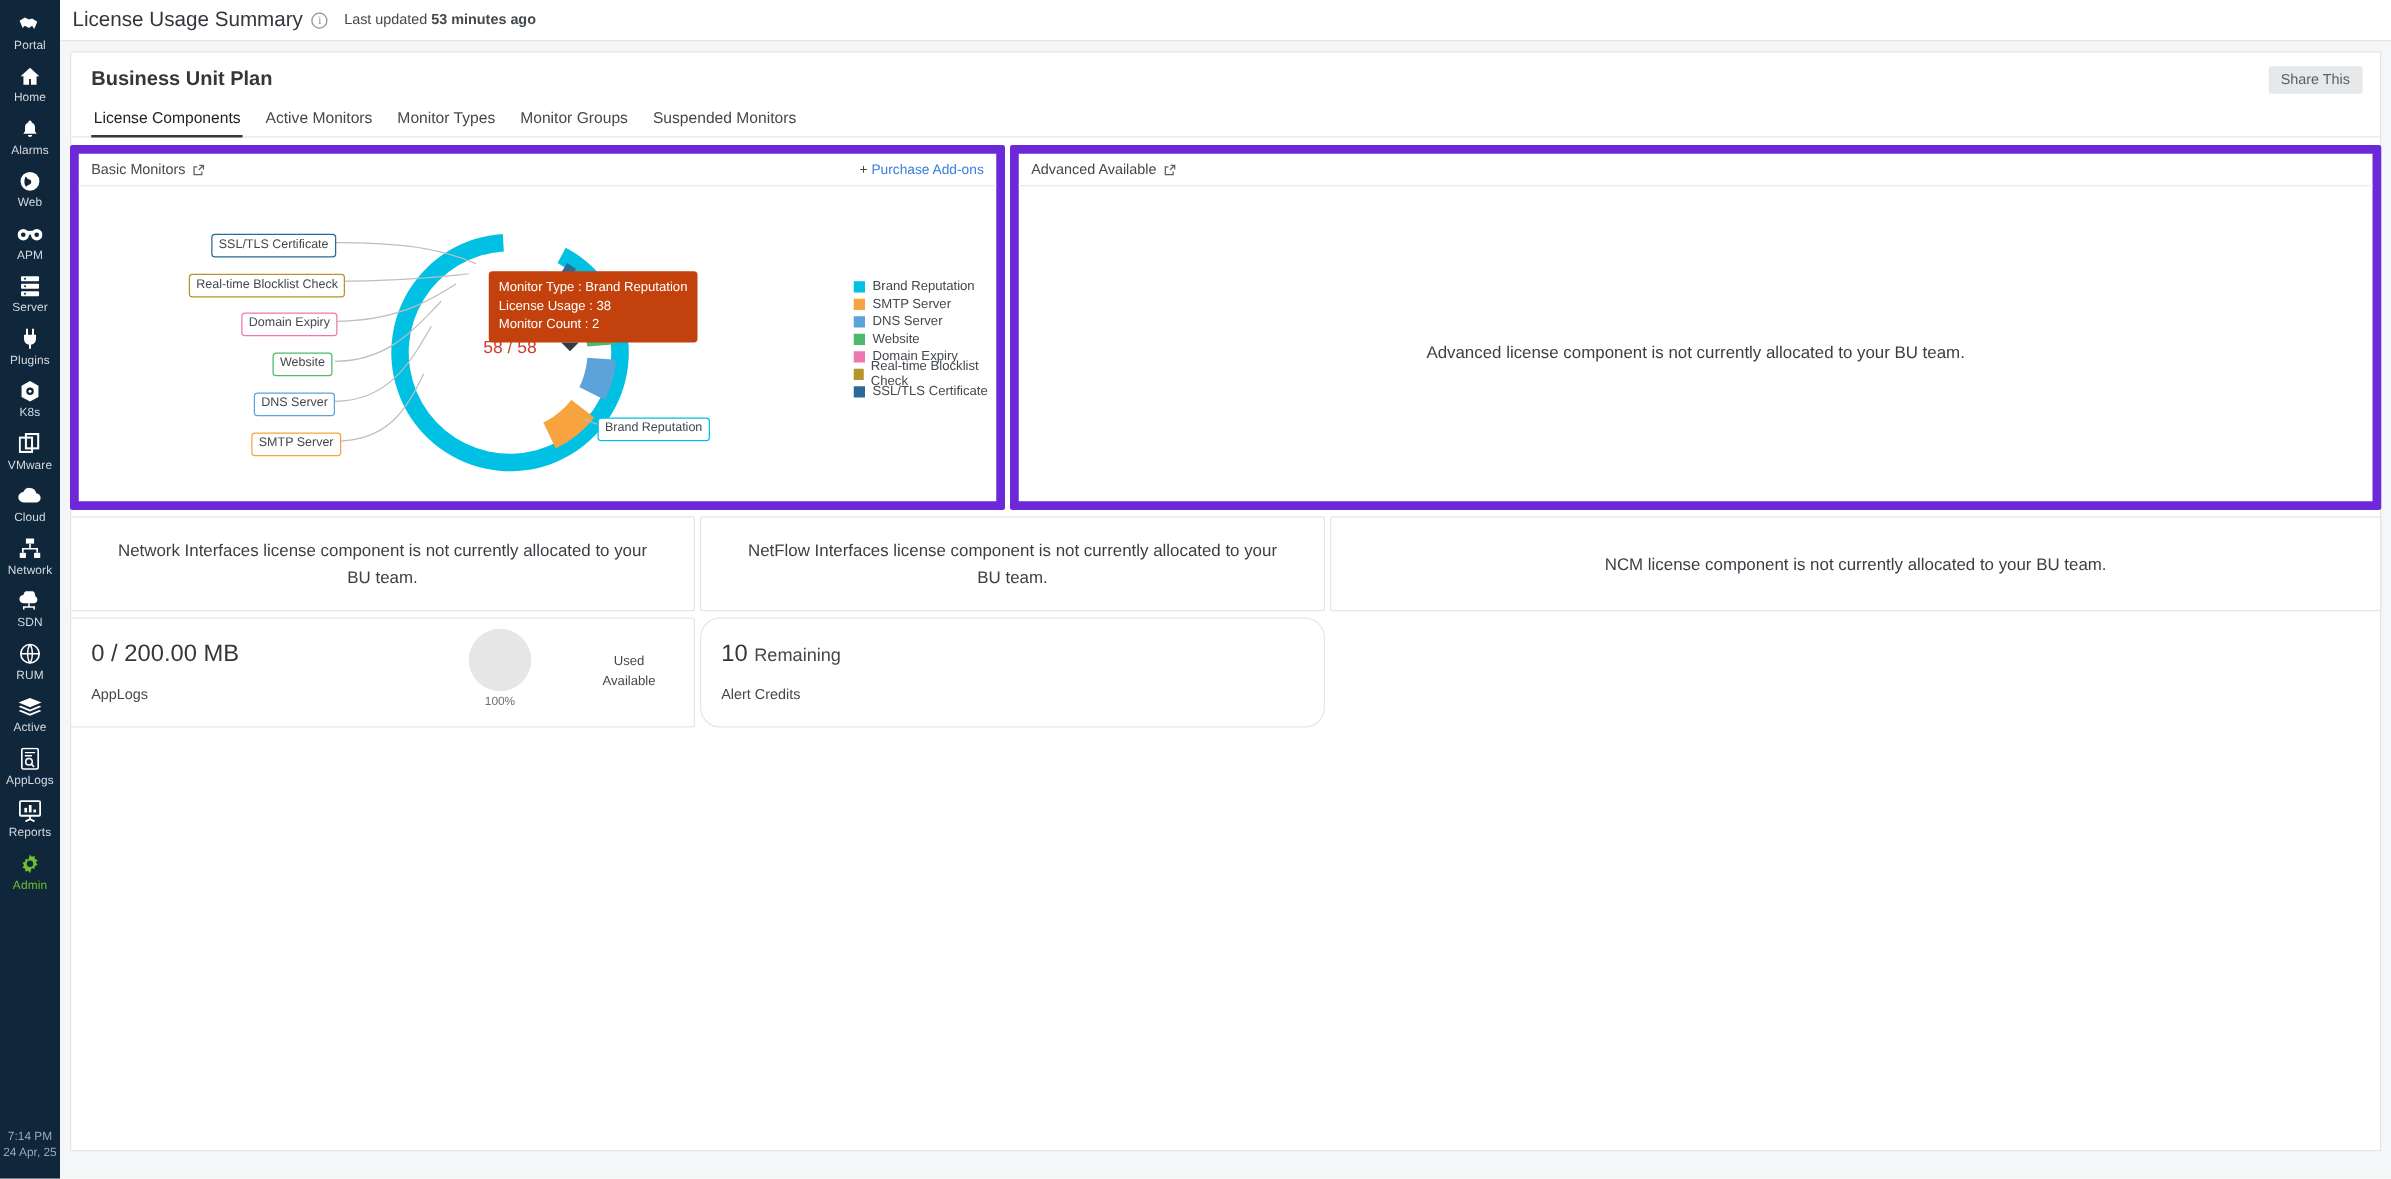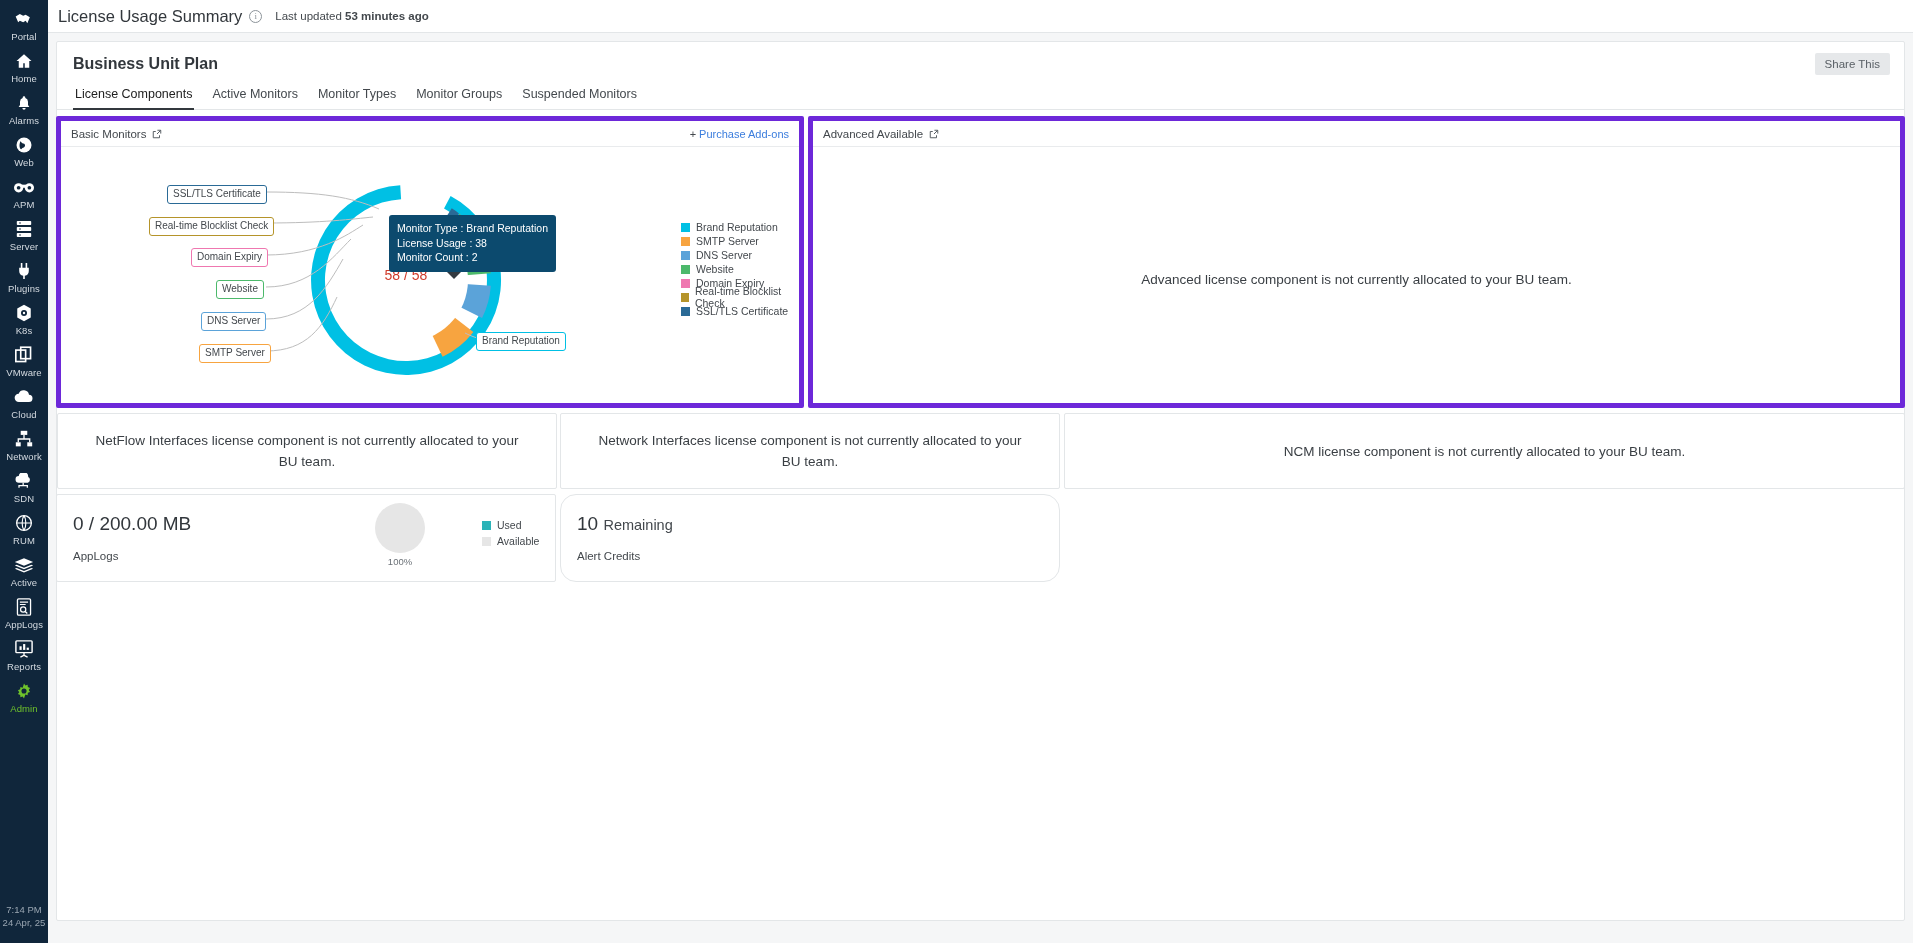--- a/index.html
+++ b/index.html
@@ -79,21 +79,21 @@
   }
   .tab:first-child { padding-left: 2px; }
   .tab.active { color: #222; }
   .tab.active:after {
     content: ""; position: absolute; left: 0; right: 8px; bottom: -1px;
     height: 2px; background: #33383d;
   }
 
   .panels { display: flex; gap: 4px; padding: 6px 0 0 0; }
   .panel {
-    background: #fff; border: 5px solid #6d28d9; border-radius: 2px;
+    background: #fff; border: 7px solid #6d28d9; border-radius: 2px;
   }
   .panel-basic { width: 748px; margin-left: -1px; height: 292px; }
   .panel-adv { flex: 1; height: 292px; margin-right: -1px; }
   .panel-head {
     height: 26px; border-bottom: 1px solid #e9ebed;
     display: flex; align-items: center; padding: 0 10px;
     font-size: 11.5px; color: #43484d; gap: 6px;
   }
   .ext-link { width: 10px; height: 10px; color: #5a6066; cursor: pointer; display:inline-flex; }
   .purchase {
@@ -118,21 +118,21 @@
     font-size: 10px; color: #43484d; padding: 2px 5px 3px 5px;
     white-space: nowrap; line-height: 12px;
   }
   .legend { position: absolute; left: 620px; top: 73px; }
   .legend-row { display: flex; align-items: center; gap: 6px; height: 14px; margin-bottom: 0px; }
   .legend-sw { width: 9px; height: 9px; display: block; }
   .legend-label { font-size: 10.5px; color: #43484d; }
 
   .tooltip {
     position: absolute; left: 328px; top: 68px;
-    background: #0c4a6e; border-radius: 3px; color: #fff;
+    background: #c2410c; border-radius: 3px; color: #fff;
     font-size: 10.5px; line-height: 14.5px; padding: 6px 8px 7px 8px;
     white-space: nowrap; z-index: 9;
   }
   .tooltip:after {
     content: ""; position: absolute; left: 58px; bottom: -7px;
     border-left: 7px solid transparent; border-right: 7px solid transparent;
     border-top: 7px solid #333a40;
   }
 
   
@@ -155,21 +155,21 @@
   }
   .bcard1 { width: 500px; margin-left: -1px; }
   .bcard2 { width: 500px; border-radius: 16px; }
   .bnum { position: absolute; left: 16px; top: 18px; font-size: 19px; color: #32373c; }
   .bnum-sm { font-size: 14.5px; color: #43484d; }
   .bsub { position: absolute; left: 16px; top: 55px; font-size: 11.5px; color: #43484d; }
   .pie-holder { position: absolute; left: 318px; top: 8px; text-align: center; }
   .pie-circle { width: 50px; height: 50px; border-radius: 50%; background: #e6e6e6; }
   .pie-pct { font-size: 9.5px; color: #6b7177; margin-top: 3px; }
   .blegend { position: absolute; left: 425px; top: 22px; }
-  .blegend .legend-row { height: 16px; }
+  .blegend .legend-row { height: 16px; flex-direction: column; }
 </style>
 </head>
 <body>
 
 <div class="app">
 
   <nav class="sidebar">
 
     <div class="side-item">
       <span class="ico">
@@ -480,22 +480,22 @@
                     <svg width="10" height="10" viewBox="0 0 12 12">
                       <path fill="none" stroke="currentColor" stroke-width="1.2" d="M6.5 1.5h4v4M10.5 1.5L6 6M9 7.5v3h-7.5V3h3"></path>
                     </svg>
                   </span>
             </div>
             <div class="adv-body">Advanced license component is not currently allocated to your BU team.</div>
           </div>
         </div>
 
         <div class="notice-row">
+          <div class="notice-card nc1">Network Interfaces license component is not currently allocated to your BU team.</div>
           <div class="notice-card nc2">NetFlow Interfaces license component is not currently allocated to your BU team.</div>
-          <div class="notice-card nc1">Network Interfaces license component is not currently allocated to your BU team.</div>
           <div class="notice-card nc3">NCM license component is not currently allocated to your BU team.</div>
         </div>
 
         <div class="bottom-row">
           <div class="bcard bcard1">
             <div class="bnum">0 / 200.00 MB</div>
             <div class="bsub">AppLogs</div>
             <div class="pie-holder">
               <div class="pie-circle"></div>
               <div class="pie-pct">100%</div>

